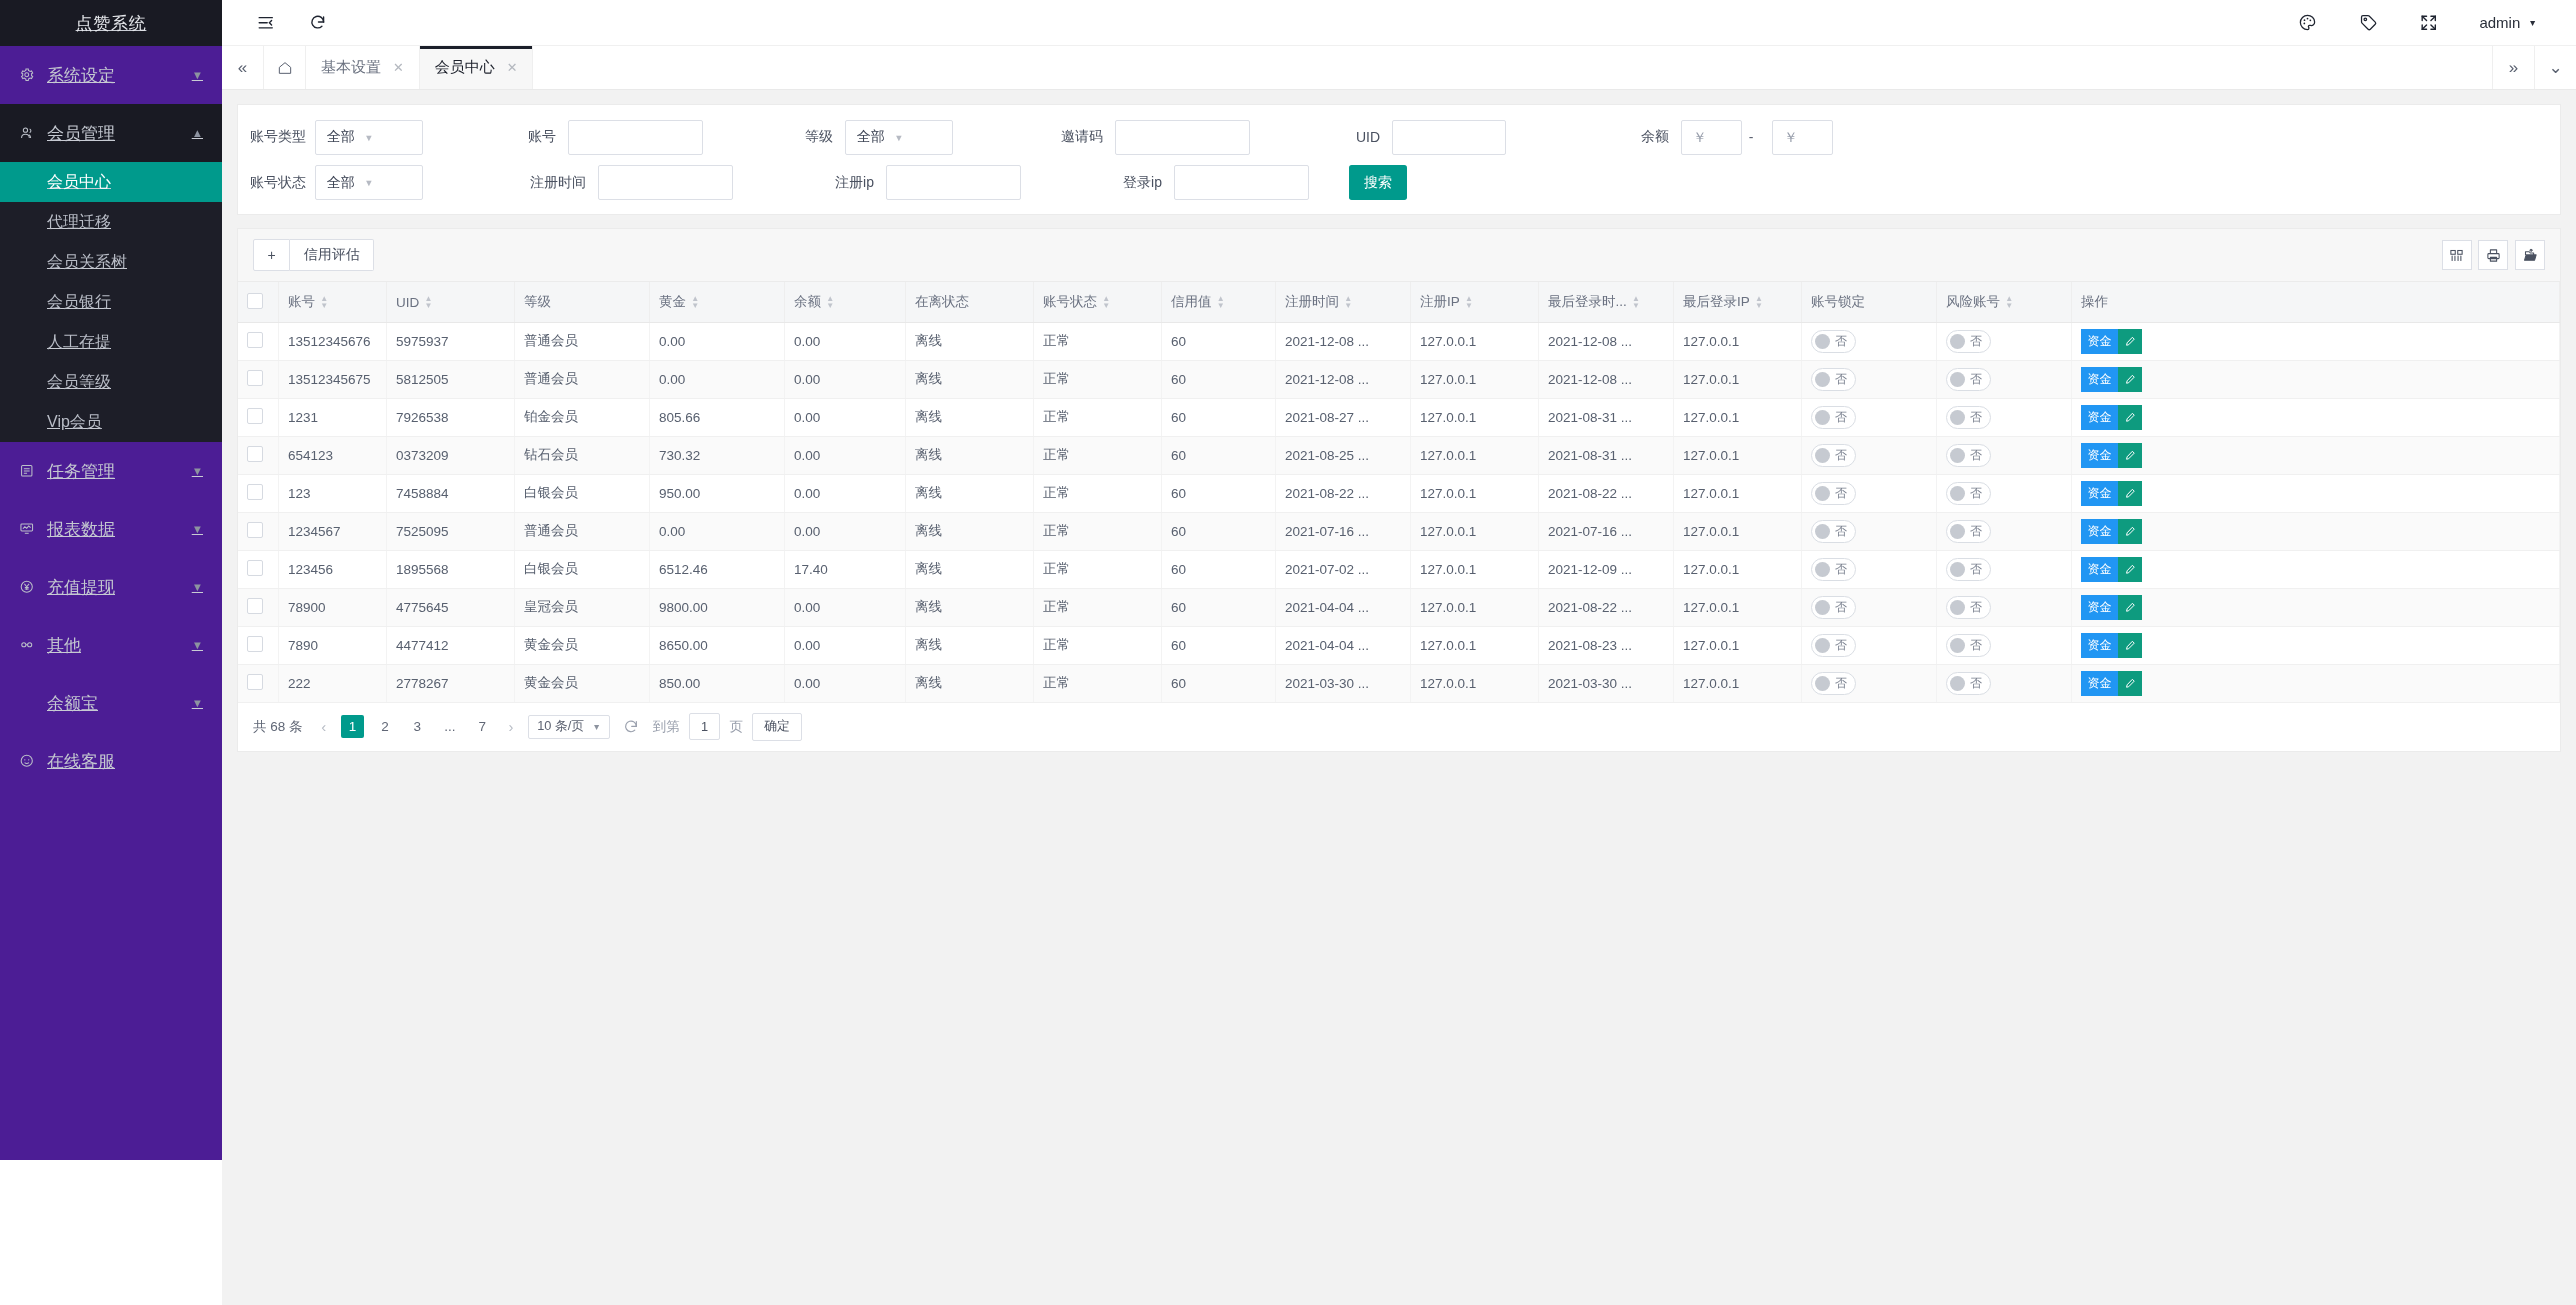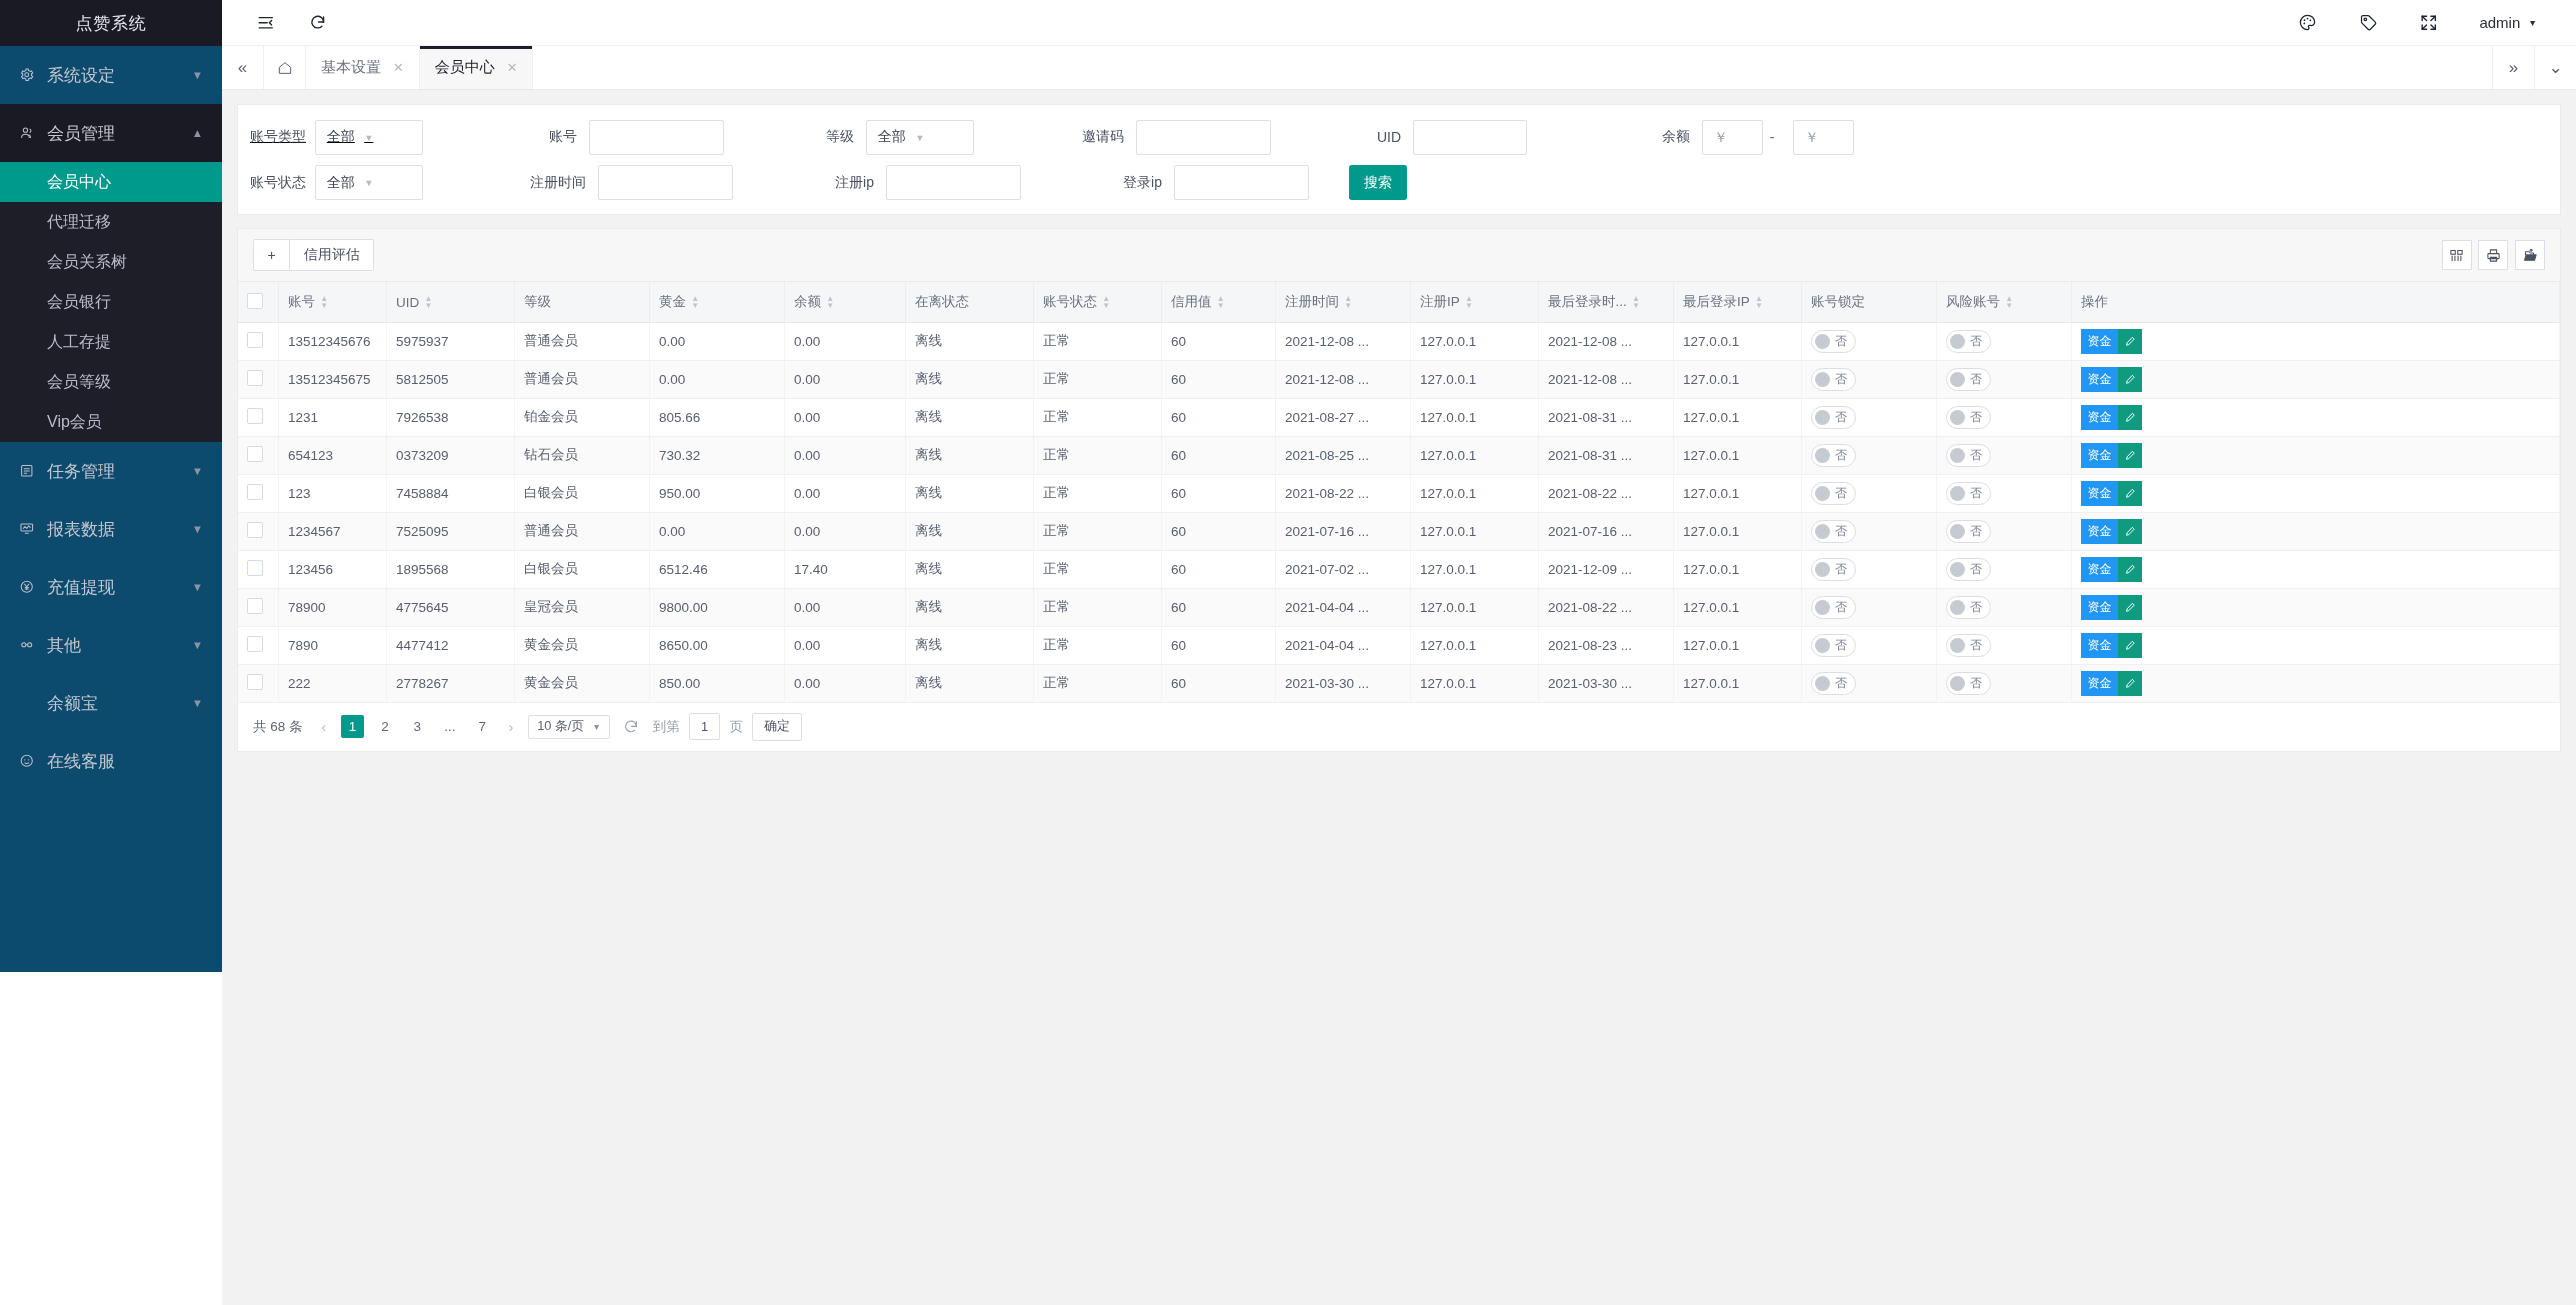--- a/index.html
+++ b/index.html
@@ -6,23 +6,23 @@
   html, body {
     width: 2576px; height: 1306px;
     background: #ffffff;
     font-family: "Liberation Sans", "DejaVu Sans", sans-serif;
     overflow: hidden;
   }
   .app { display: flex; width: 2576px; height: 1306px; }
 
   
   .sidebar {
-    width: 222px; min-width: 222px; height: 972px;
-    background: #0c4a6e; color: #c9ccd4;
-    display: flex; flex-direction: column;
+    width: 222px; min-width: 222px; height: 1160px;
+    background: #4c1d95; color: #c9ccd4;
+    display: flex; flex-direction: column; text-decoration: underline;
   }
   .brand {
     height: 46px; display: flex; align-items: center; justify-content: center;
     font-size: 17px; color: #e6e8ec; letter-spacing: 0.7px; background:#191a23;
   }
   .nav { flex: 1; overflow: hidden; }
   .nav-group-head {
     height: 58px; display: flex; align-items: center; padding: 0 19px 0 19px;
     font-size: 17px; color: #c4c8d0; cursor: pointer; position: relative;
   }
@@ -375,21 +375,21 @@
       <div class="tabbar-right">
         <div class="tab-ctl">»</div>
         <div class="tab-ctl">⌄</div>
       </div>
     </div>
 
     <div class="content">
 
       <div class="filter-panel">
         <div class="filter-row" id="filter-row-1">
-            <div class="fg" style="margin-right: 101px; text-decoration: underline;">
+            <div class="fg" style="margin-right: 80px;">
               <div class="flabel" style="width: 65px;">账号类型</div>
               <div class="fselect" style="width: 108px;">
                 <span>全部</span>
                 <span class="sc">▼</span>
               </div>
             </div>
             <div class="fg" style="margin-right: 88px;">
               <div class="flabel" style="width: 65px;">账号</div>
               <input class="finput" placeholder="" style="width: 135px;">
             </div>

